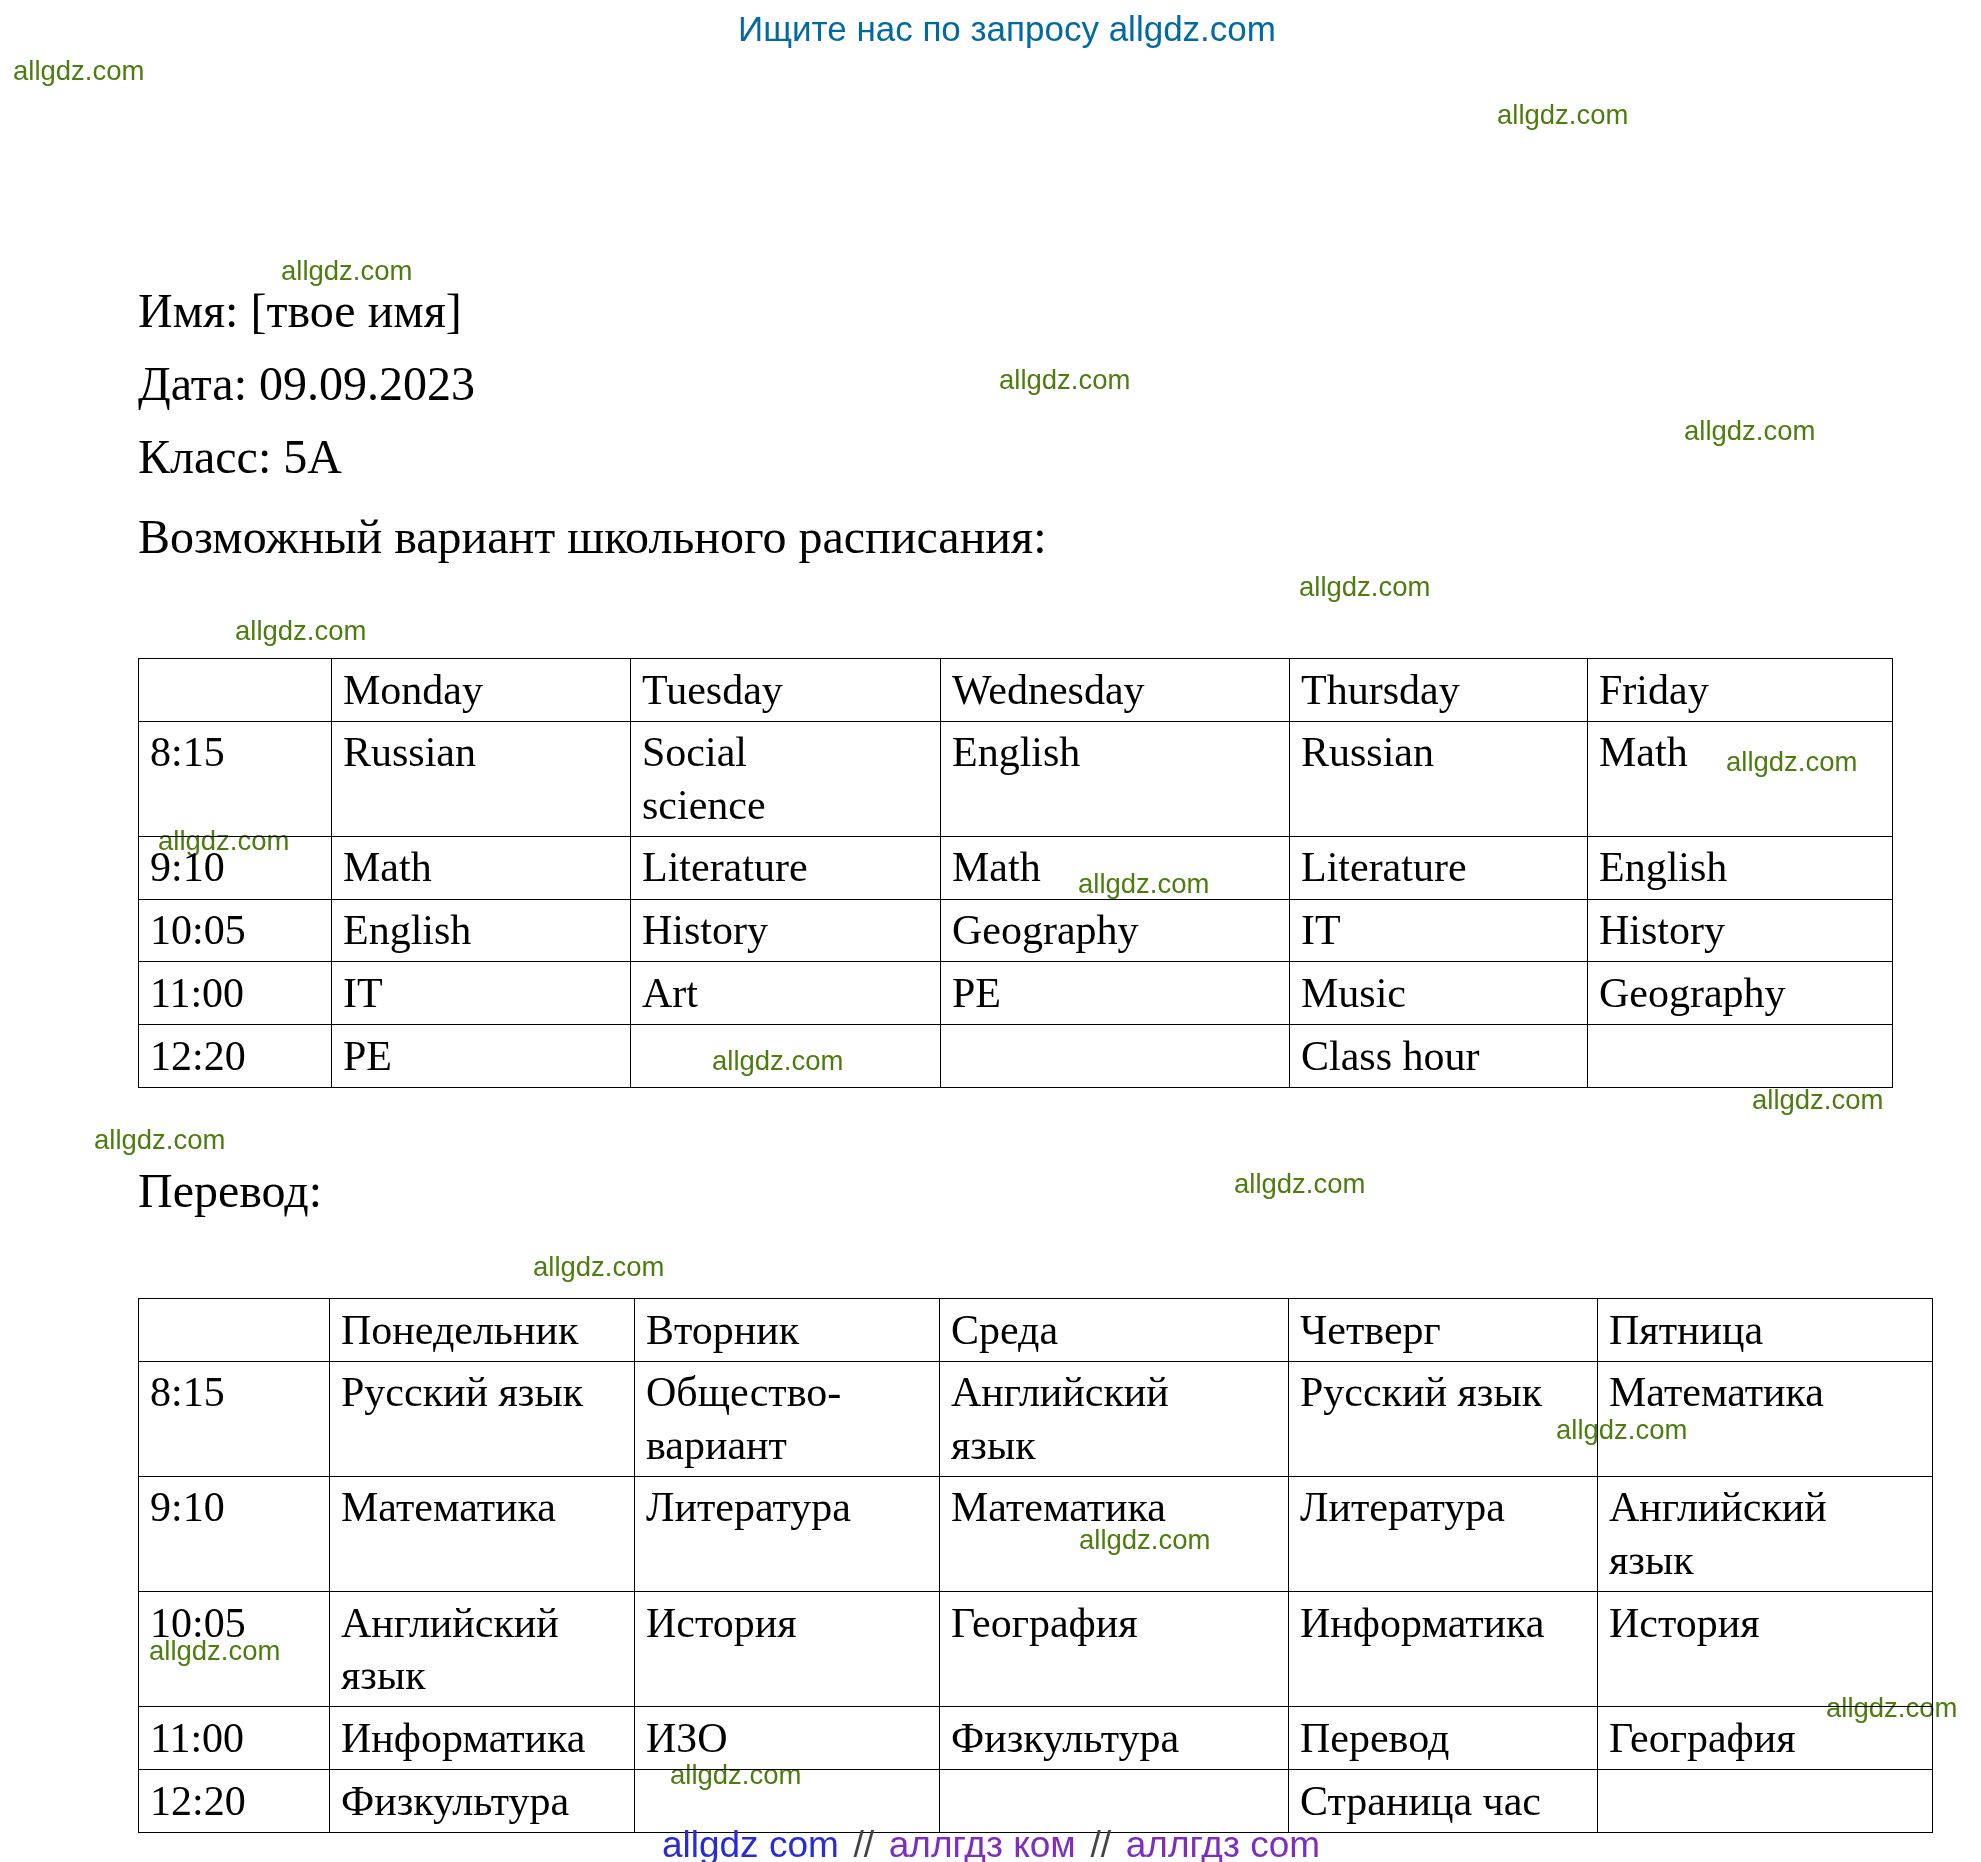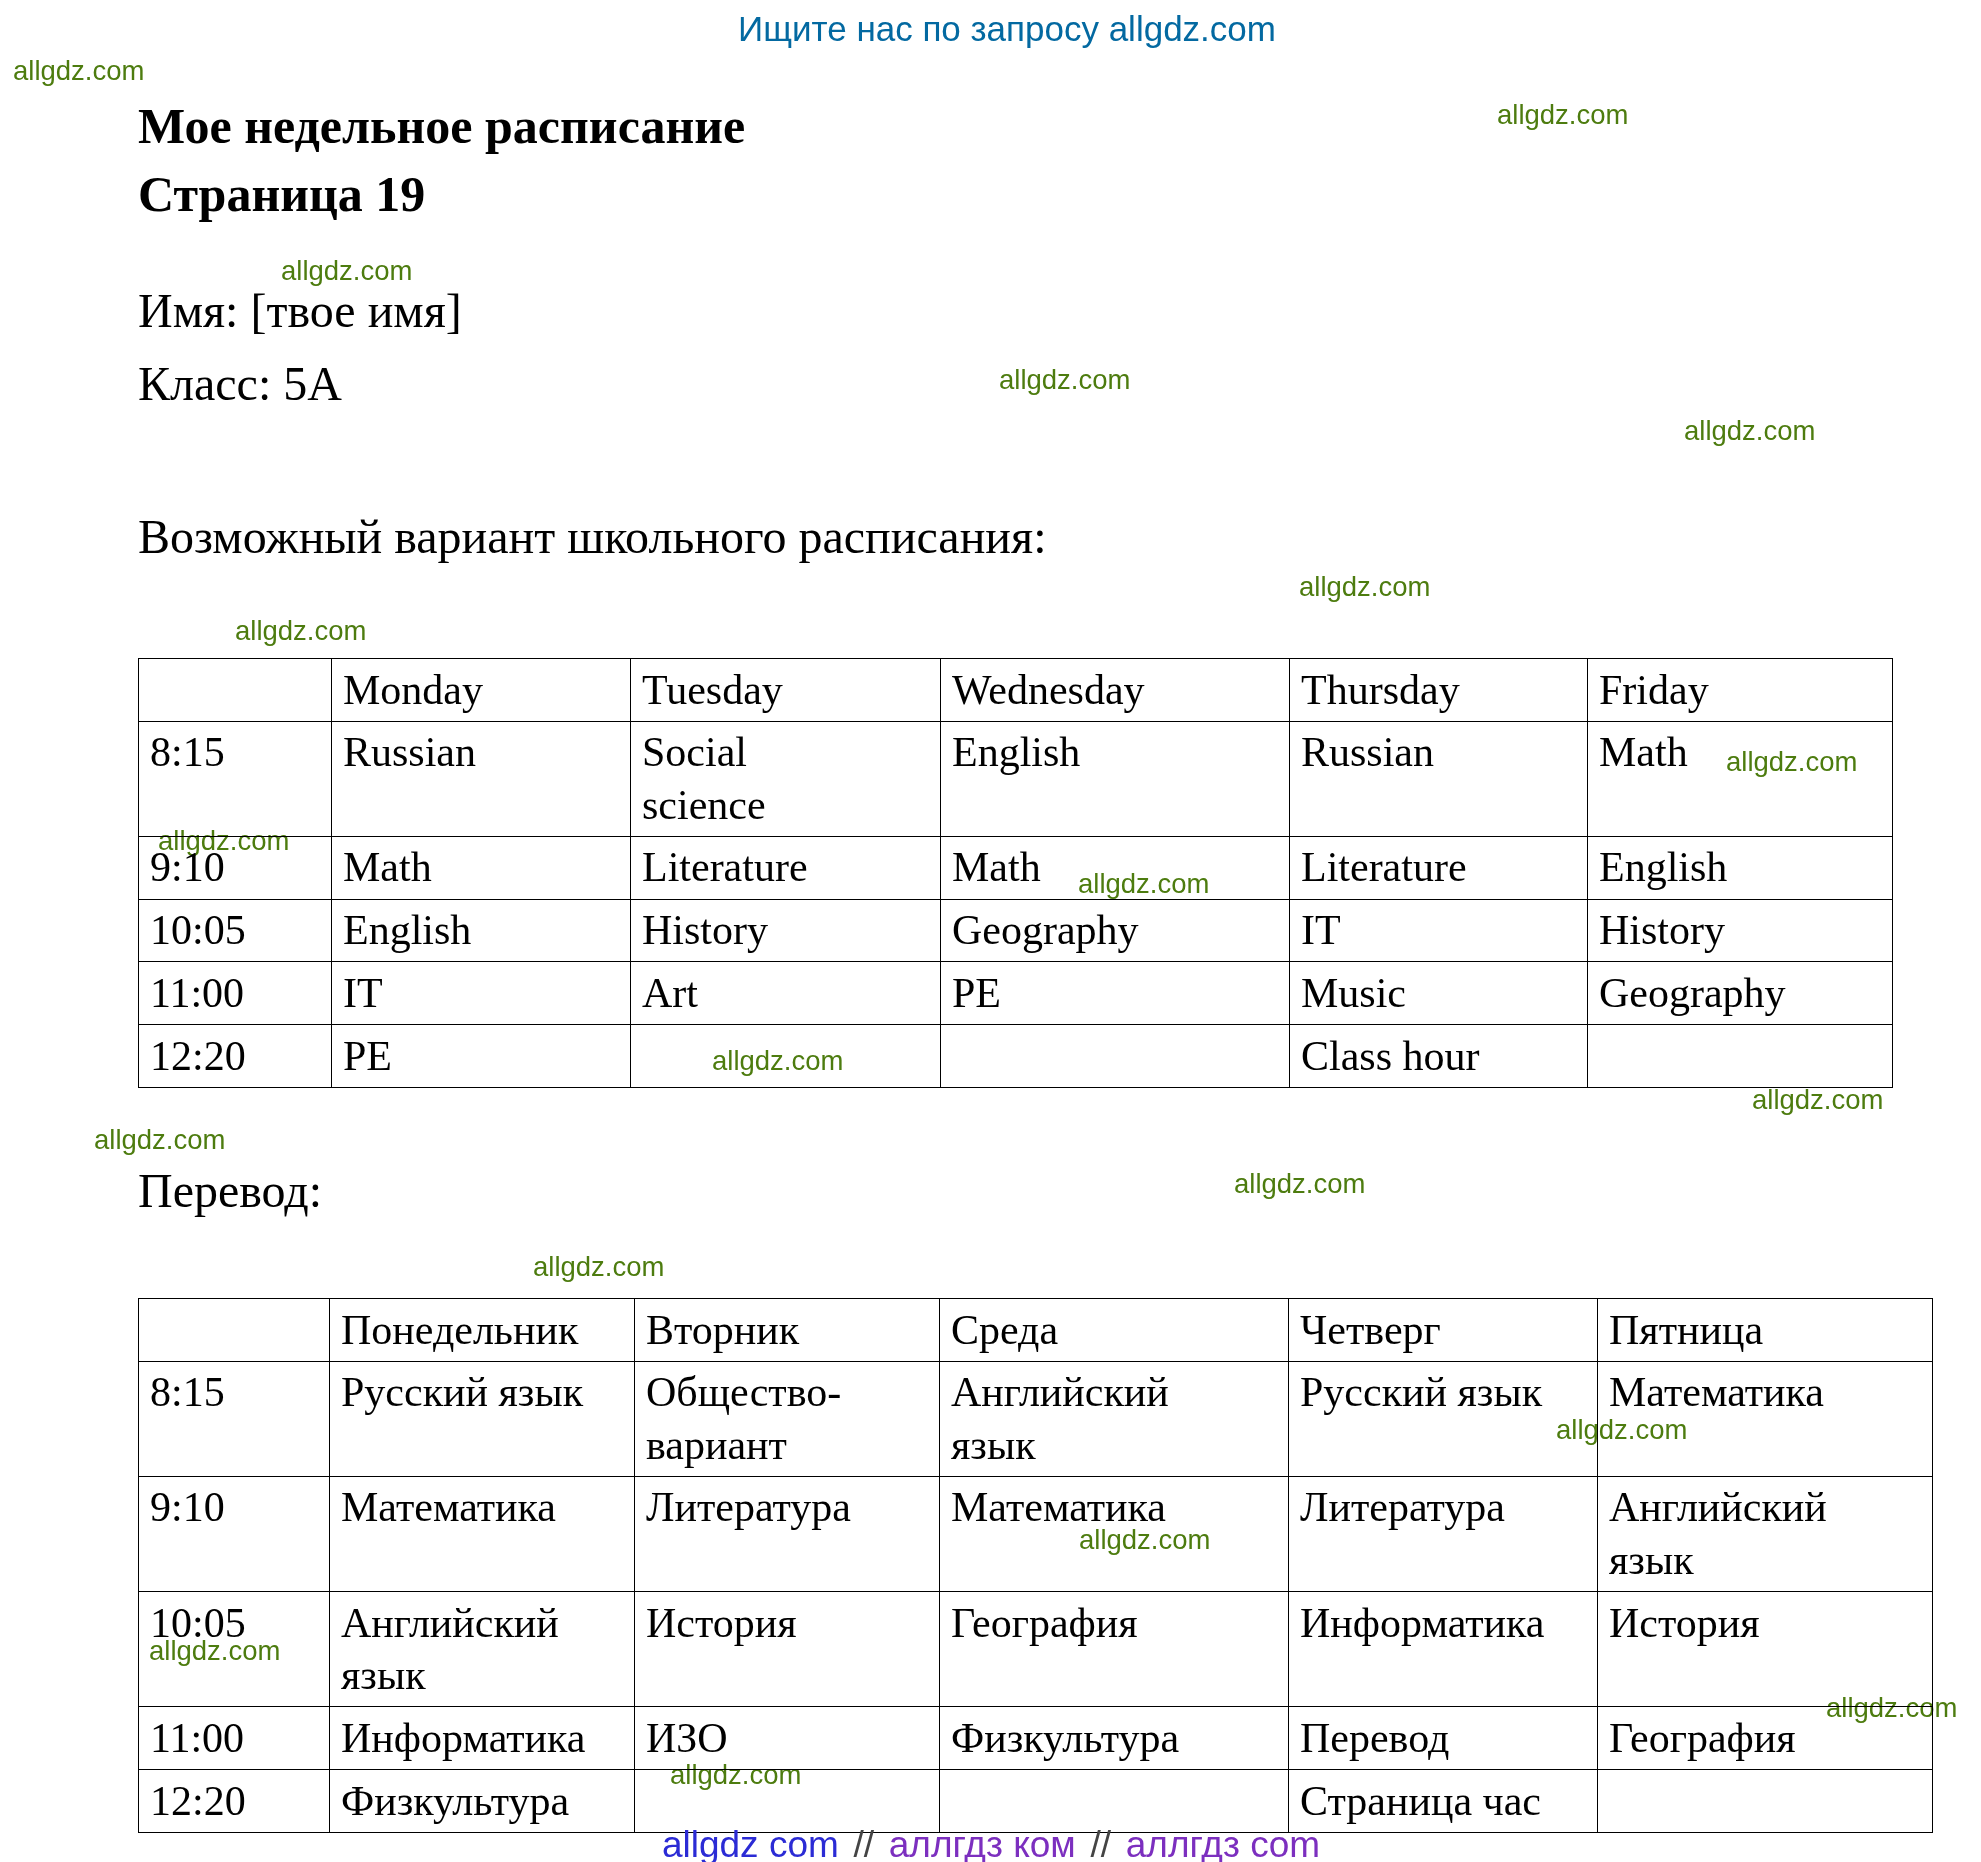--- a/index.html
+++ b/index.html
@@ -92,27 +92,24 @@
   <span class="wm" style="left:1752px; top:1084px">allgdz.com</span>
   <span class="wm" style="left:94px;  top:1124px">allgdz.com</span>
   <span class="wm" style="left:1234px; top:1168px">allgdz.com</span>
   <span class="wm" style="left:533px;  top:1251px">allgdz.com</span>
   <span class="wm" style="left:1556px; top:1414px">allgdz.com</span>
   <span class="wm" style="left:1079px; top:1524px">allgdz.com</span>
   <span class="wm" style="left:149px;  top:1635px">allgdz.com</span>
   <span class="wm" style="left:1826px; top:1692px">allgdz.com</span>
   <span class="wm" style="left:670px;  top:1759px">allgdz.com</span>
 
-  <div class="title-block">
-    <div>Мое недельное расписание</div>
-    <div>Страница 19</div>
-  </div>
 
   <div class="info-block">
     <div>Имя: [твое имя]</div>
+    <div>Дата: 09.09.2023</div>
     <div>Класс: 5А</div>
   </div>
 
   <div class="section-heading" id="heading-en">Возможный вариант школьного расписания:</div>
 
   <table class="sched" id="table-en">
     <colgroup>
       <col style="width:193px">
         <col style="width:299px">
         <col style="width:310px">

